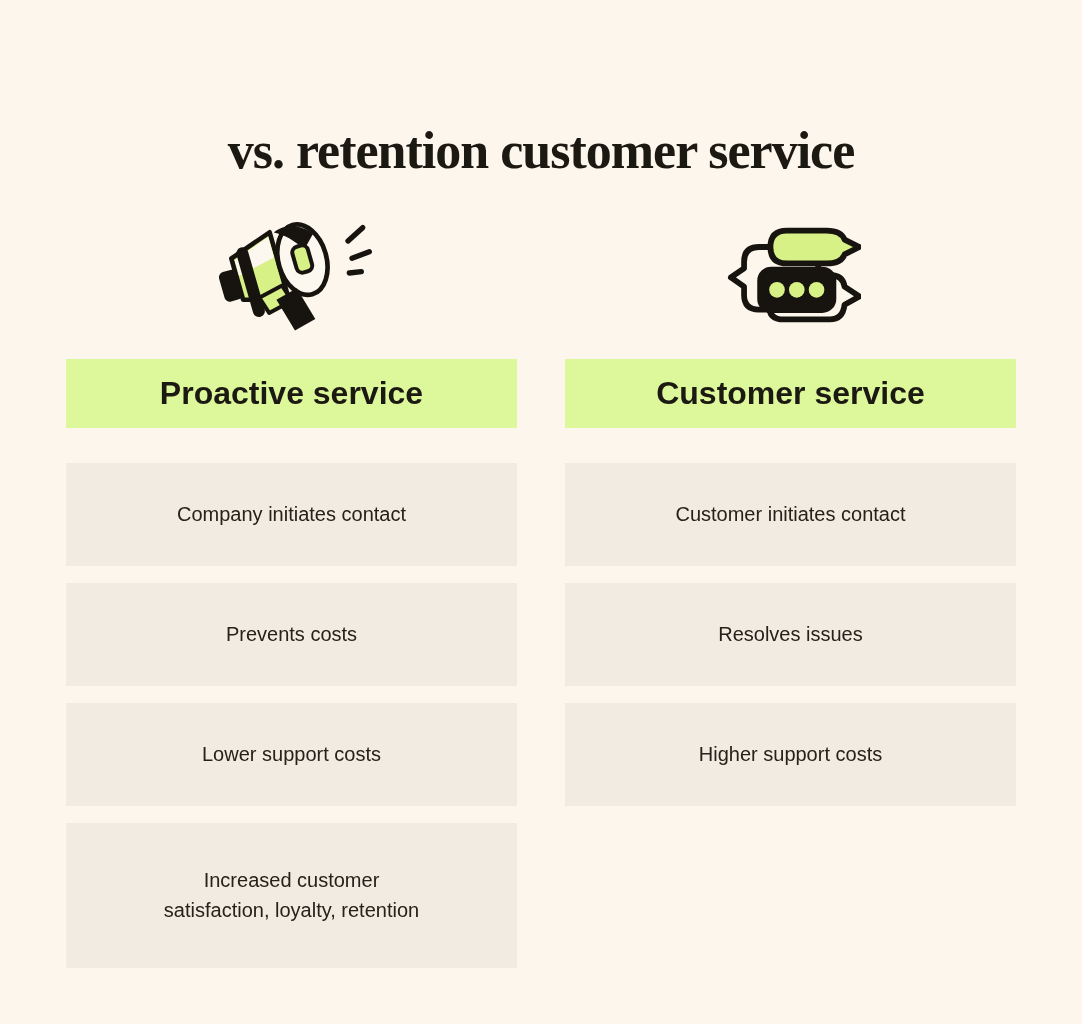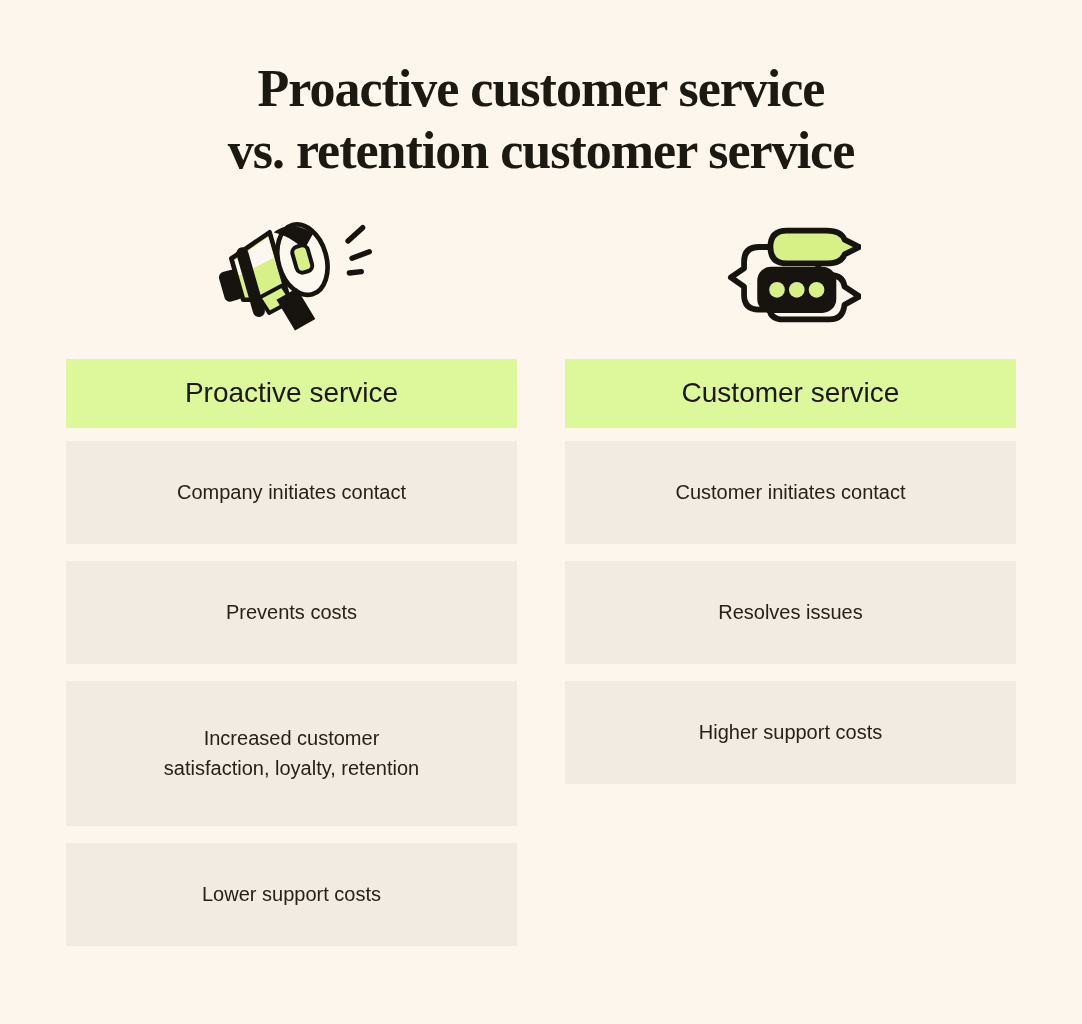--- a/index.html
+++ b/index.html
@@ -46,24 +46,24 @@
     align-items: center;
     justify-content: center;
     margin-bottom: 20px;
   }
   .col-header {
     height: 69px;
     background: var(--header-green);
     display: flex;
     align-items: center;
     justify-content: center;
-    font-weight: 400;
-    font-size: 28px;
+    font-weight: 700;
+    font-size: 32px;
     color: var(--title-text);
-    margin-bottom: 13px;
+    margin-bottom: 35px;
   }
   .cell {
     height: 103px;
     background: var(--cell-beige);
     display: flex;
     align-items: center;
     justify-content: center;
     text-align: center;
     font-size: 20px;
     line-height: 1.5;
@@ -71,21 +71,21 @@
     white-space: pre-line;
     margin-bottom: 17px;
   }
   .cell.tall { height: 145px; }
 </style>
 </head>
 <body>
 
 <div class="canvas">
 
-  <h1 class="title"><span>Proactive customer service</span><br><span>vs. retention customer service</span></h1>
+  <h1 class="title"><br><span>vs. retention customer service</span></h1>
 
   <div class="grid">
 
     <div class="col">
       <div class="icon-area">
         <svg width="160" height="124" viewBox="0 0 240 170" aria-hidden="true">
           <g transform="rotate(-16 120 80)" stroke-linejoin="round" stroke-linecap="round">
             <rect x="12" y="52" width="28" height="46" rx="8" fill="var(--icon-outline)"></rect>
             <path d="M38,36 L104,14 L104,120 L38,100 Z" fill="var(--icon-green)" stroke="var(--icon-outline)" stroke-width="7"></path>
             <path d="M42,40 L100,20 L100,52 L42,64 Z" fill="#fdf8ef"></path>
@@ -99,23 +99,23 @@
           <g stroke="var(--icon-outline)" stroke-width="8" stroke-linecap="round">
             <path d="M204,34 L226,14"></path>
             <path d="M210,60 L236,50"></path>
             <path d="M206,82 L224,80"></path>
           </g>
         </svg>
       </div>
       <div class="col-header">Proactive service</div>
       <div class="cell">Company initiates contact</div>
       <div class="cell">Prevents costs</div>
+      <div class="cell">Lower support costs</div>
       <div class="cell tall">Increased customer
 satisfaction, loyalty, retention</div>
-      <div class="cell">Lower support costs</div>
     </div>
 
     <div class="col">
       <div class="icon-area">
         <svg width="140" height="102" viewBox="0 0 170 120" aria-hidden="true">
           <g stroke-linejoin="round" stroke-linecap="round">
             <path d="M46,26 H100 Q118,26 118,44 V84 Q118,102 100,102 H46 Q28,102 28,84 V74 L12,63 L28,52 V44 Q28,26 46,26 Z" fill="none" stroke="var(--icon-outline)" stroke-width="7"></path>
             <path d="M76,60 H132 Q148,60 150,74 L168,86 L150,96 Q148,114 132,114 H76 Q58,114 58,96 V78 Q58,60 76,60 Z" fill="none" stroke="var(--icon-outline)" stroke-width="7"></path>
             <rect x="44" y="50" width="96" height="56" rx="17" fill="var(--icon-outline)"></rect>
             <circle cx="68" cy="78" r="9.5" fill="var(--icon-green)"></circle>

